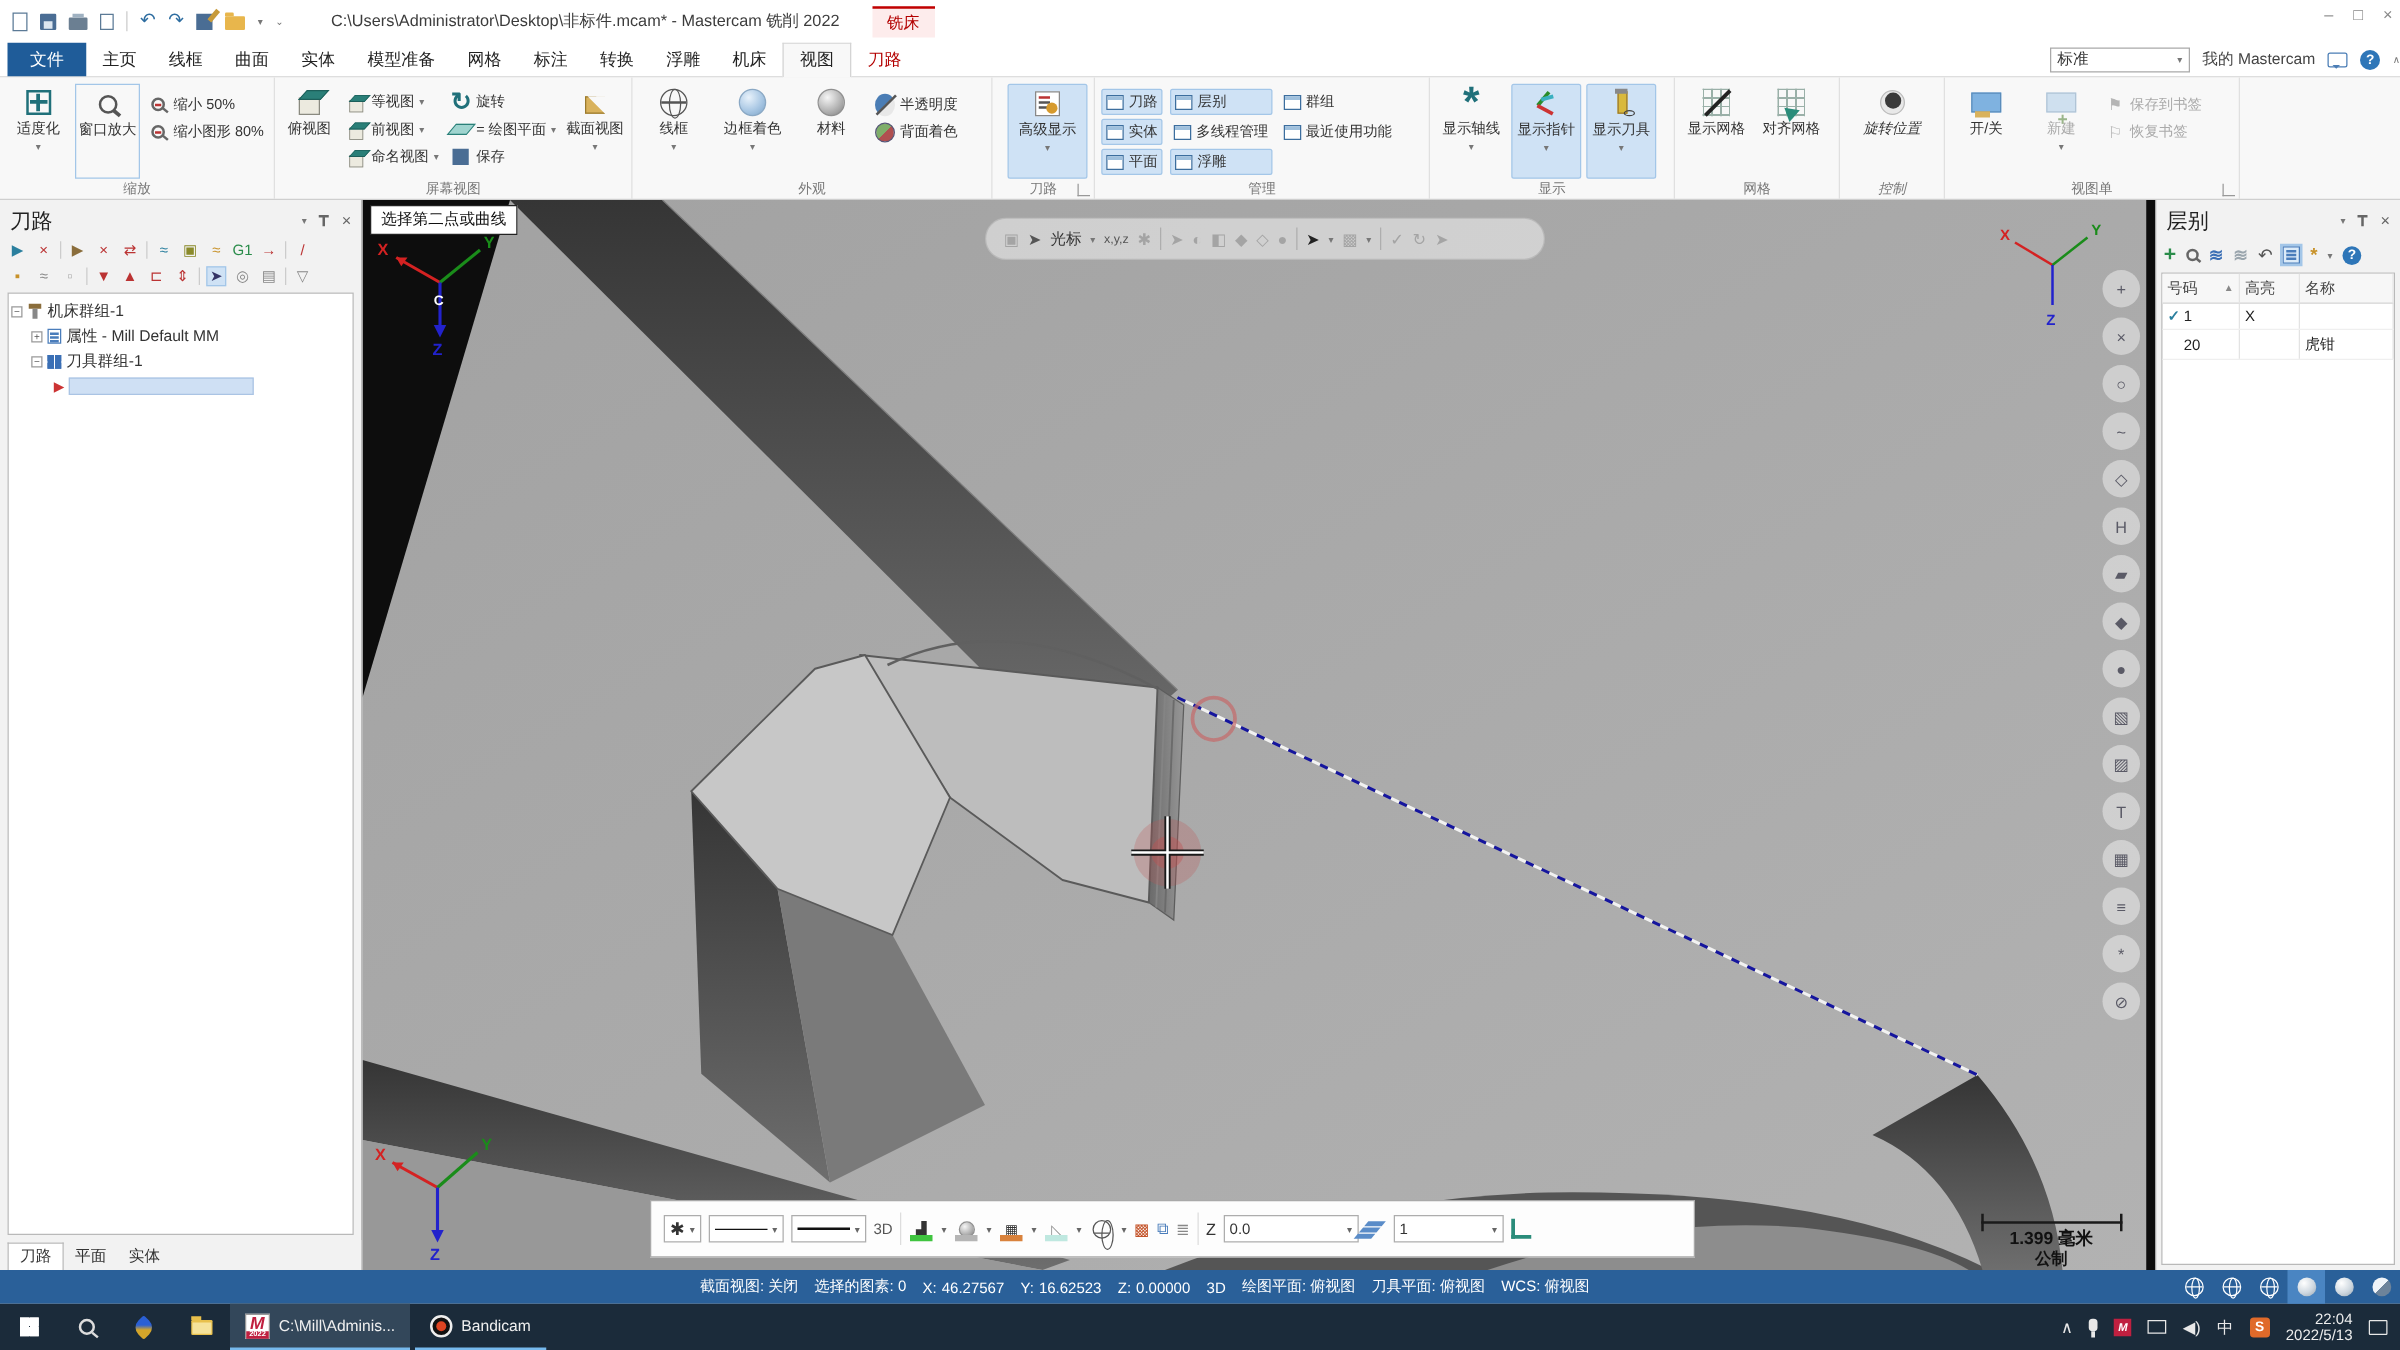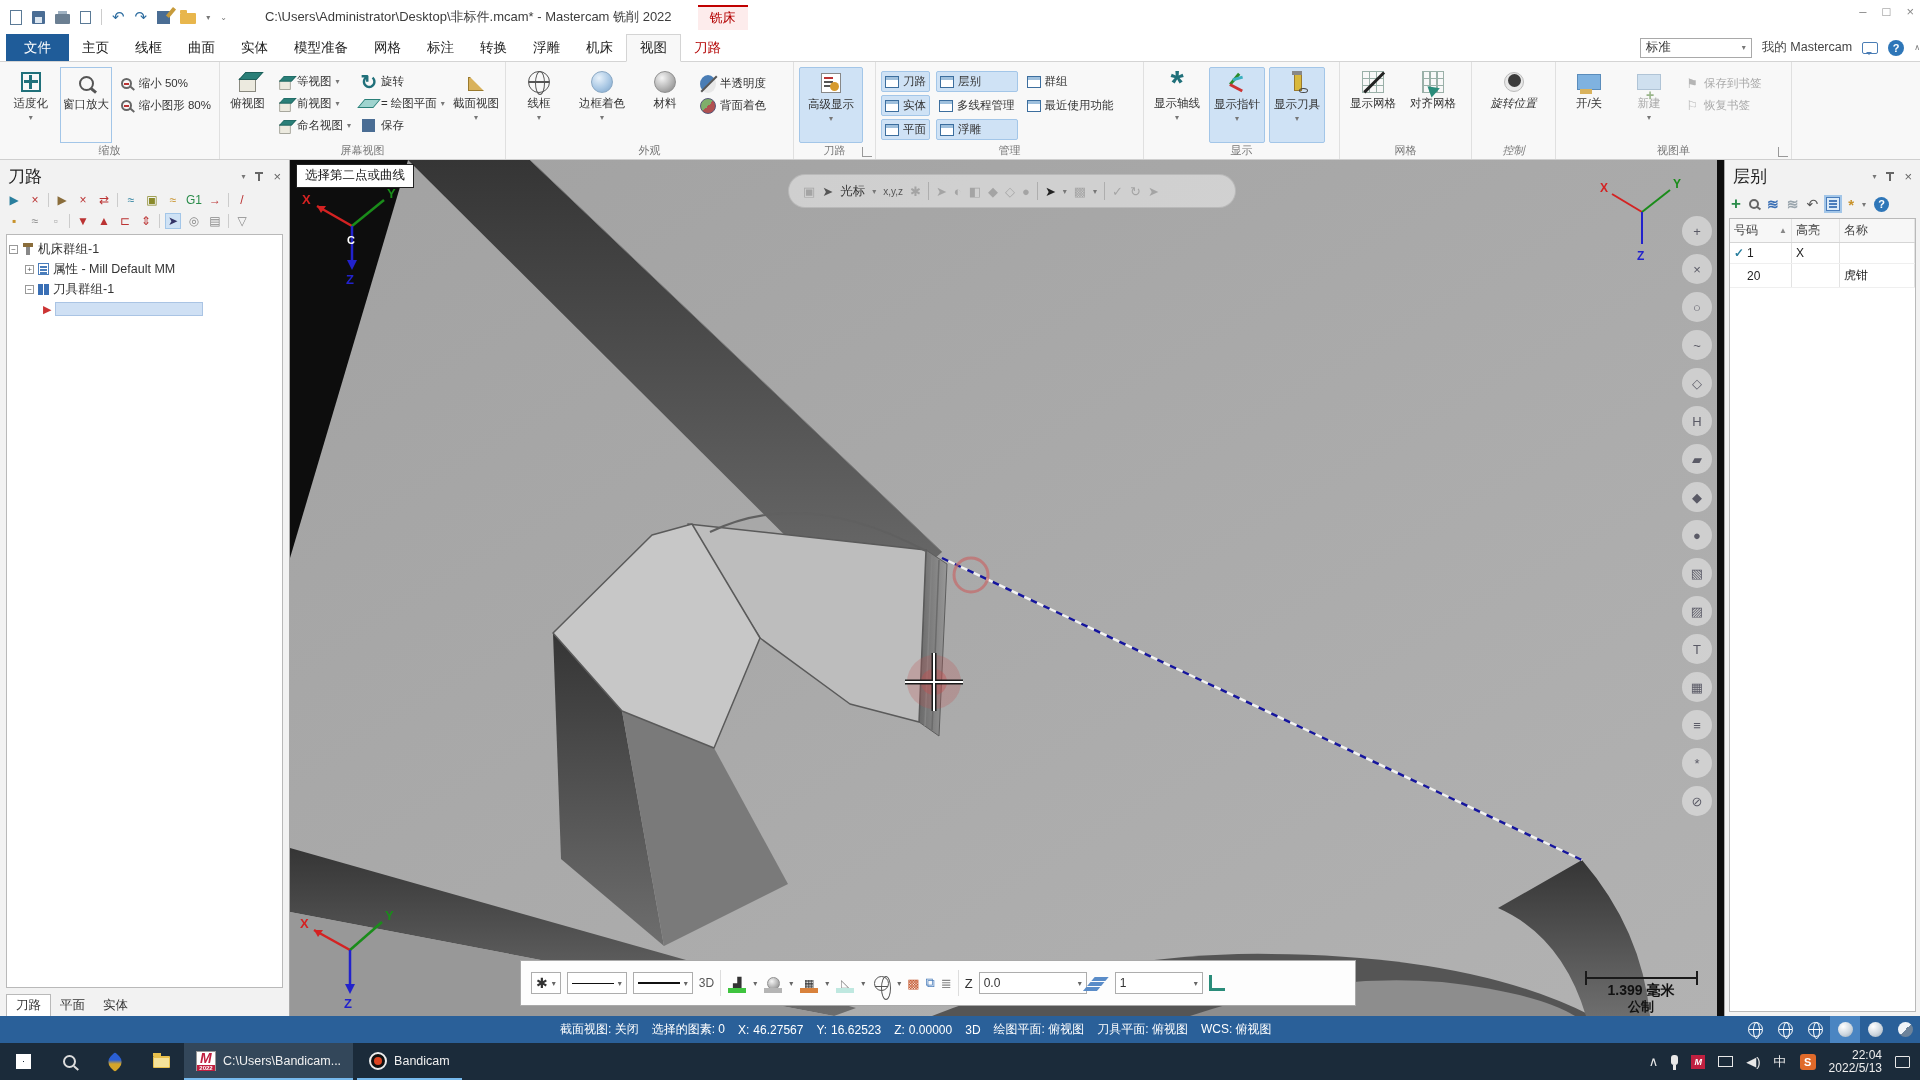--- a/index.html
+++ b/index.html
@@ -392,21 +392,21 @@
       <div class="smallbtn">
           <span class="ism">
             <span class="i-back"></span>
           </span>
           <span>背面着色</span>
         </div>
     </div>
     <span class="rgroup-label">外观</span>
   </div>
 
-  <div class="rgroup" style="width:82px;justify-content:flex-start;">
+  <div class="rgroup" style="width:82px;justify-content:flex-end;">
     <div class="bigbtn hl" style="width:64px;">
         <span class="icsq">
           <span class="i-adv"></span>
         </span>
         <span class="lbl">高级显示</span>
         <span class="caret">▾</span>
       </div>
     <span class="rgroup-label">刀路</span>
     <span class="rlaunch"></span>
   </div>
@@ -902,21 +902,21 @@
       <span class="tb-search"></span>
     </span>
   <span class="tb-btn">
       <span class="tb-brush"></span>
     </span>
   <span class="tb-btn">
       <span class="tb-folder"></span>
     </span>
   <span class="tb-app active">
     <span class="mcam-ic"></span>
-    <span class="app-label">C:\Users\Bandicam...</span>
+    <span class="app-label">C:\Mill\Adminis...</span>
   </span>
   <span class="tb-app" style="margin-left:4px;">
     <span class="band-ic"></span>
     <span class="app-label">Bandicam</span>
   </span>
   <div id="tray">
     <span class="tr-ic">∧</span>
     <span class="tr-mic"></span>
     <span class="tr-mcam">M</span>
     <span class="tr-mon"></span>

